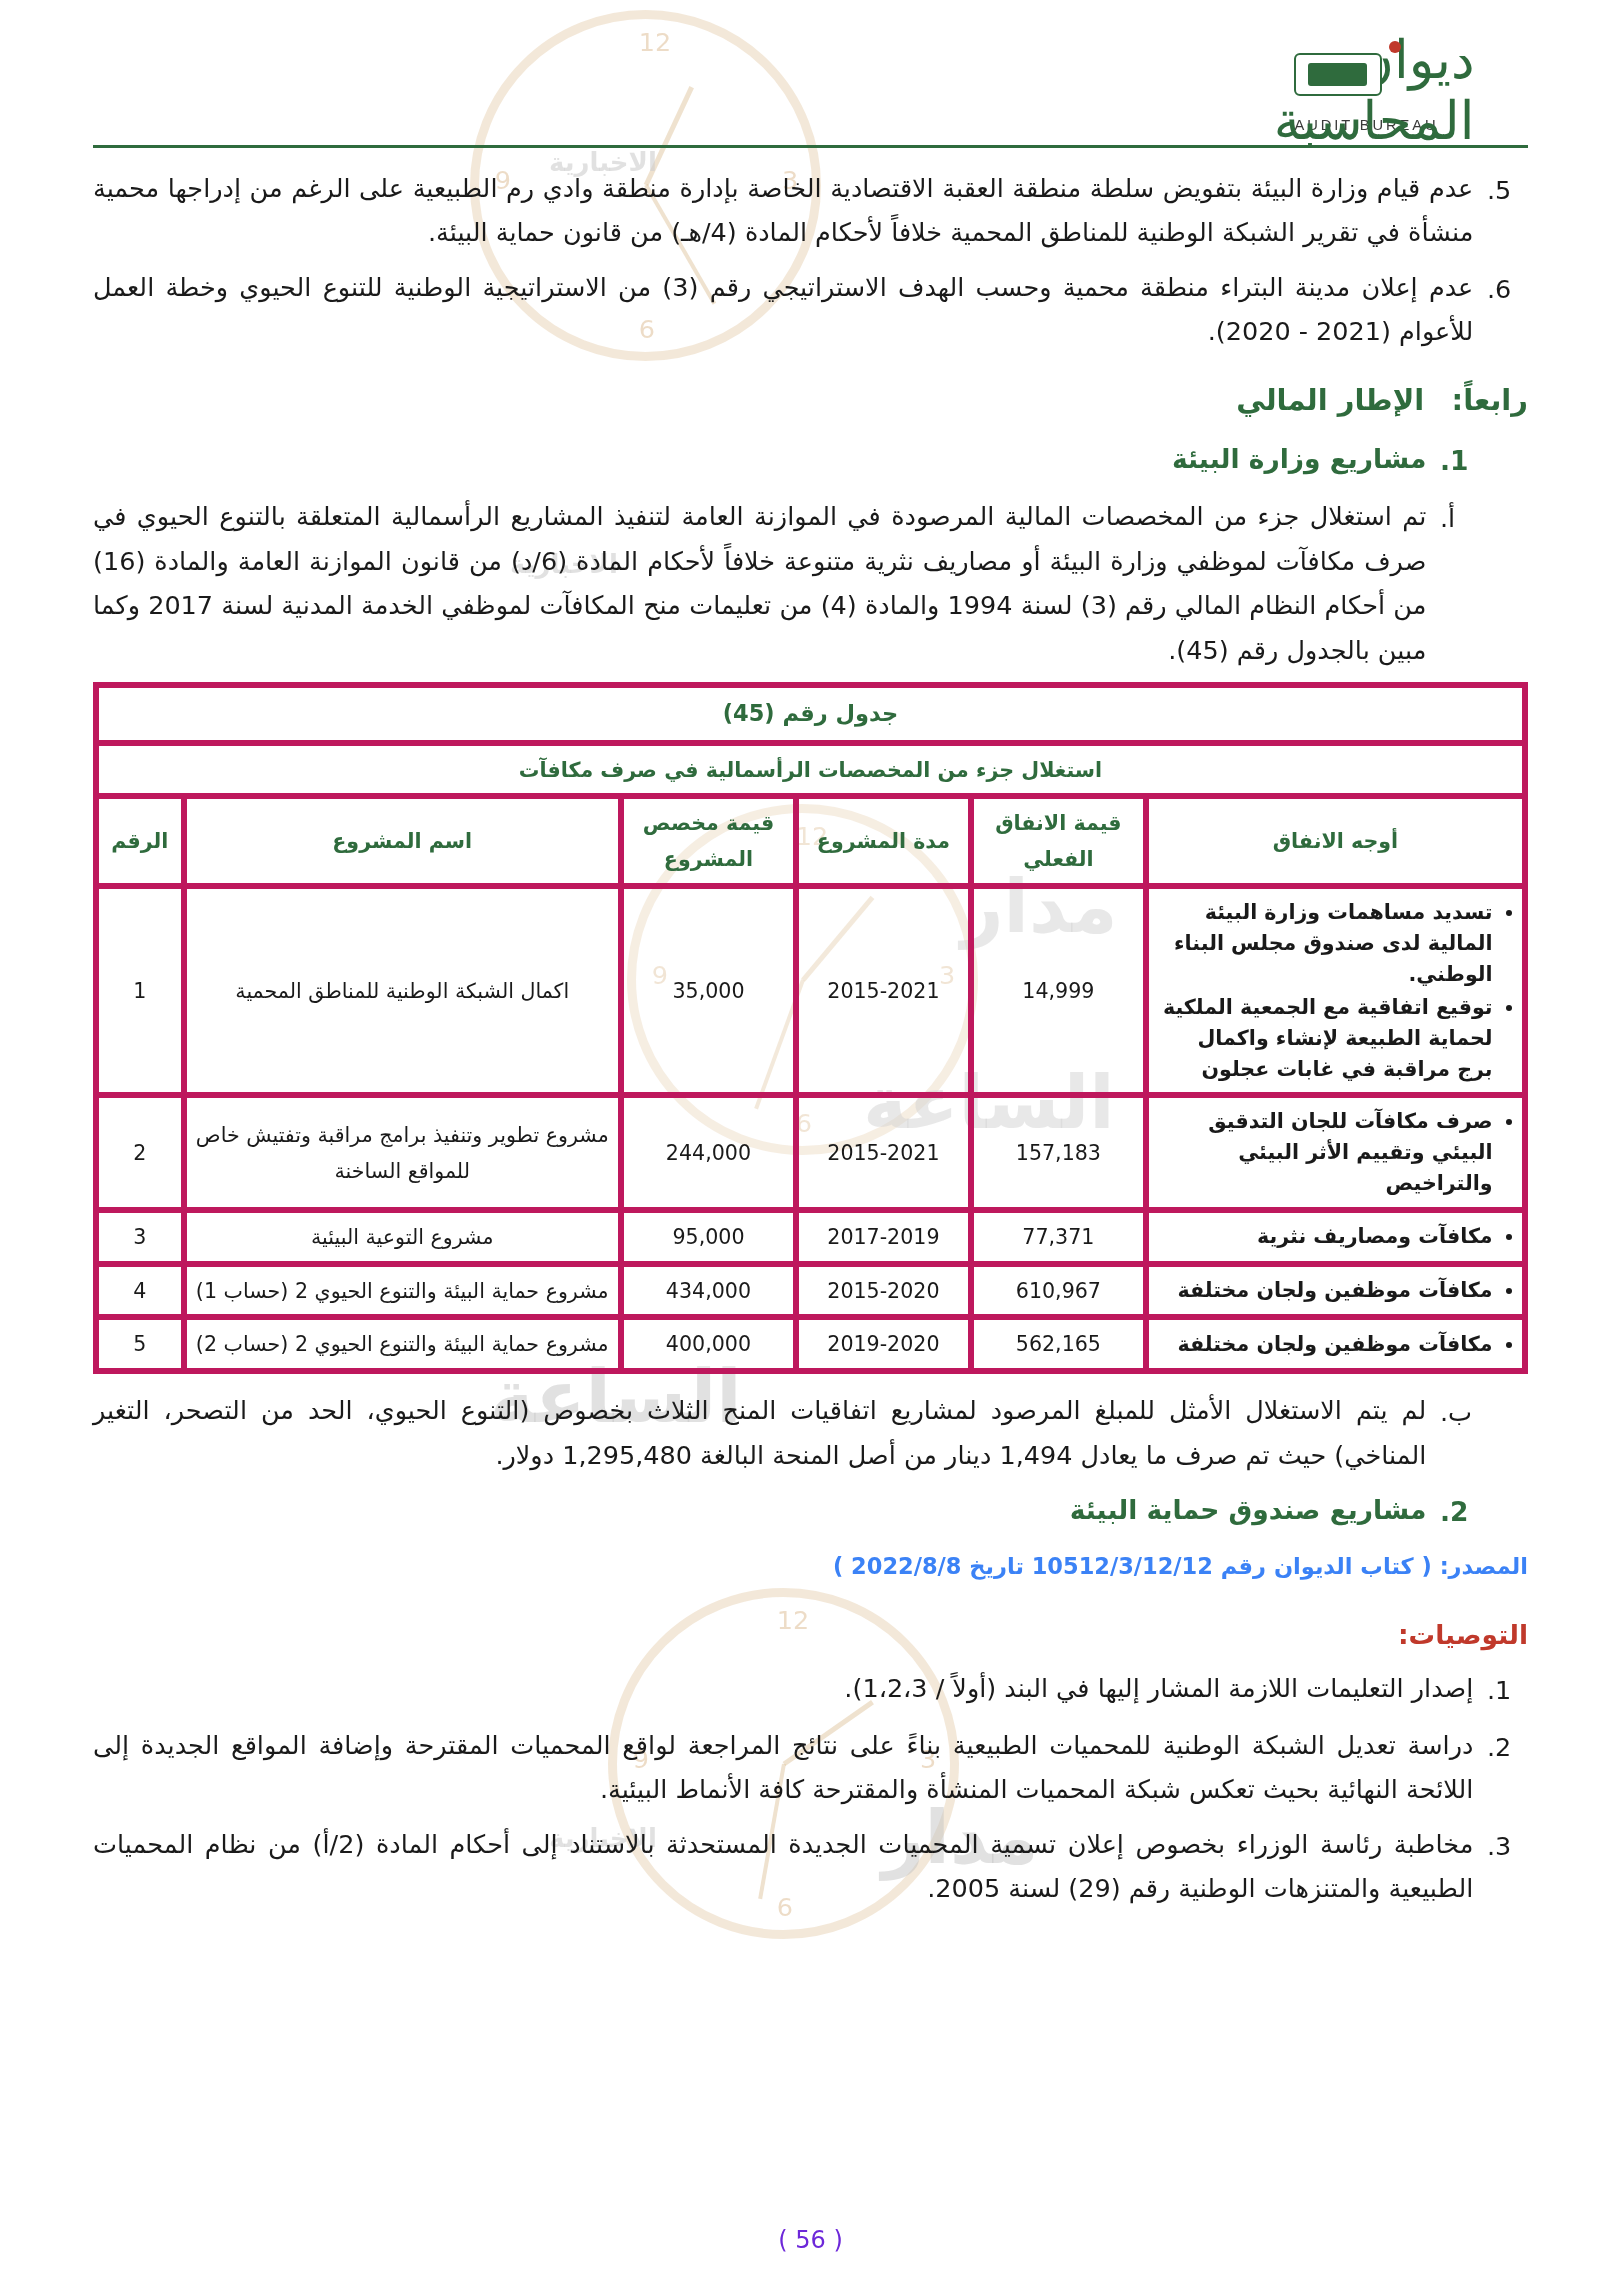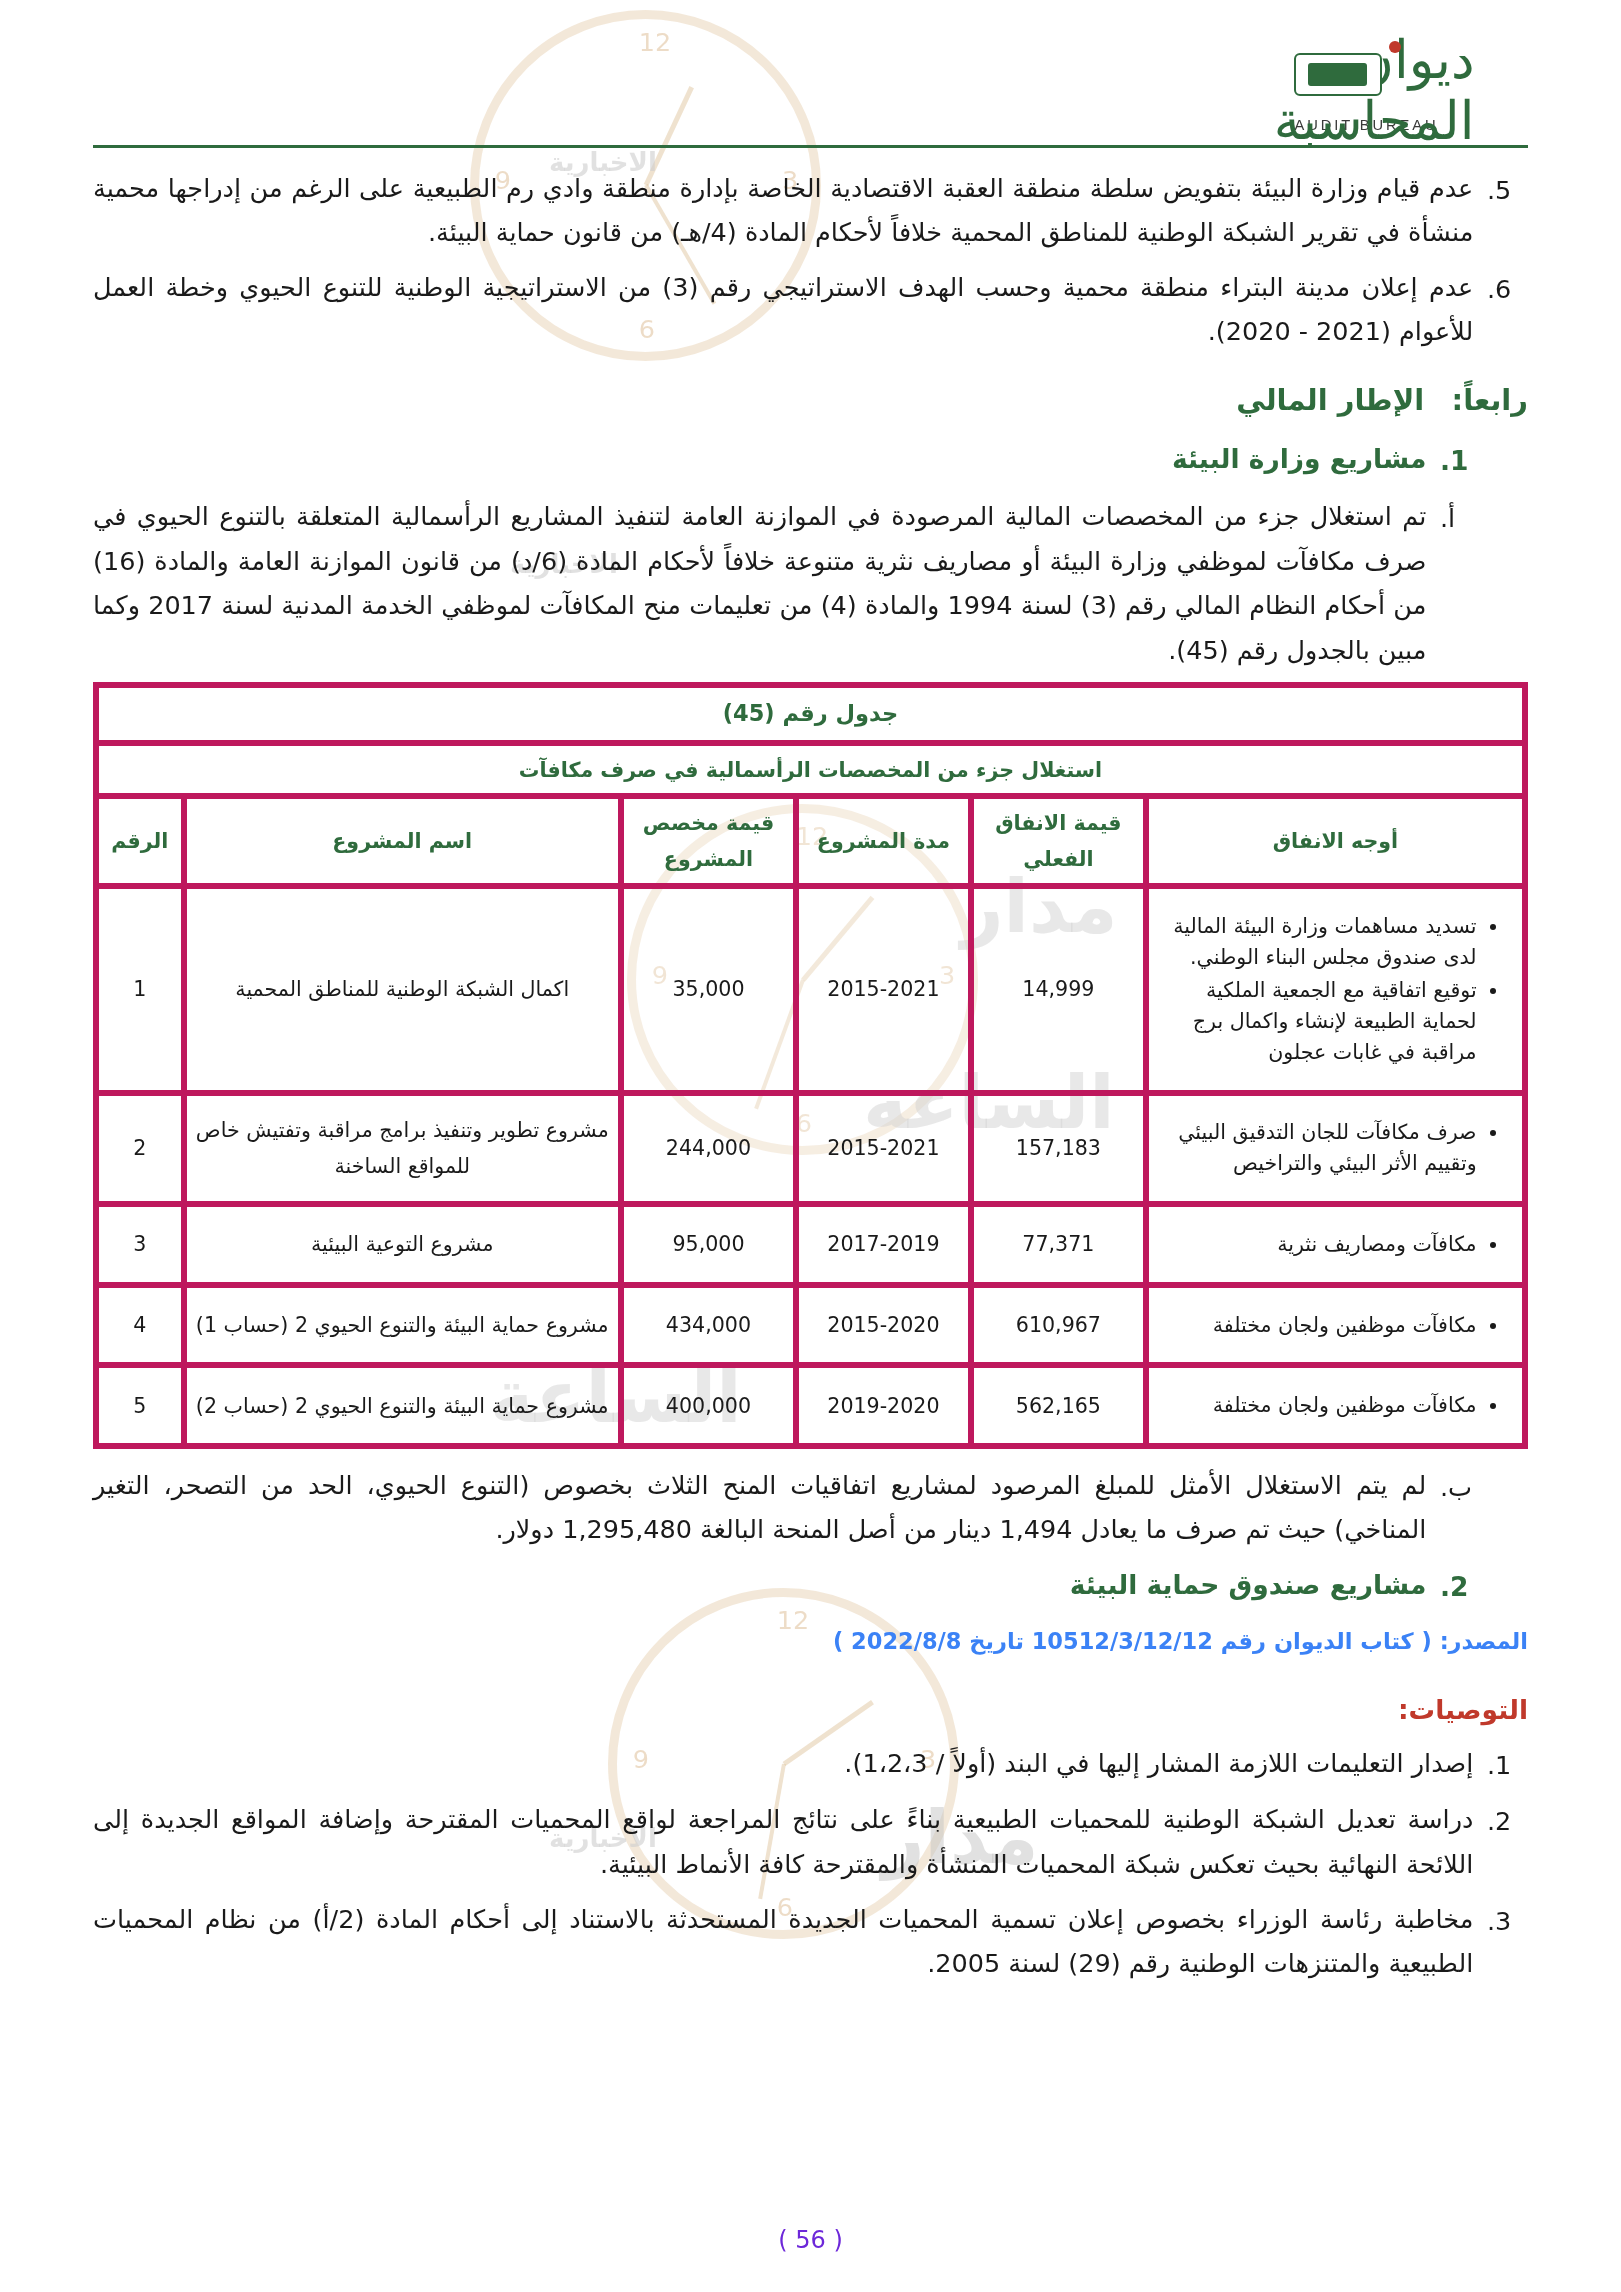--- a/index.html
+++ b/index.html
@@ -98,21 +98,21 @@
     padding:4.9px;
   }
   .tbl-cap2{
     text-align:center;font-weight:bold;color:#2f6b3d;font-size:20.6px;border:1px solid #3f6f46;
     padding:4.9px;
   }
   table.data th{
     color:#2f6b3d;font-weight:bold;text-align:center;font-size:20.6px;
   }
   .c-center{text-align:center;}
-  .bullets{margin:16px;padding-right:21.6px;}
+  .bullets{margin:0;padding-right:21.6px;font-weight:bold;}
   .bullets li{margin:2px 0;line-height:1.5;}
   .src{
     color:#3b82f6;font-weight:bold;font-size:22.5px;text-align:right;margin-top:11.8px;
   }
   .rec-title{color:#c0392b;font-weight:bold;font-size:26.5px;margin:25.5px 0 7.8px 0;}
   .pagenum{
     position:absolute;bottom:39px;left:0;right:0;text-align:center;
     font-size:24px;color:#6d28d9;z-index:3;
   }
 </style>

